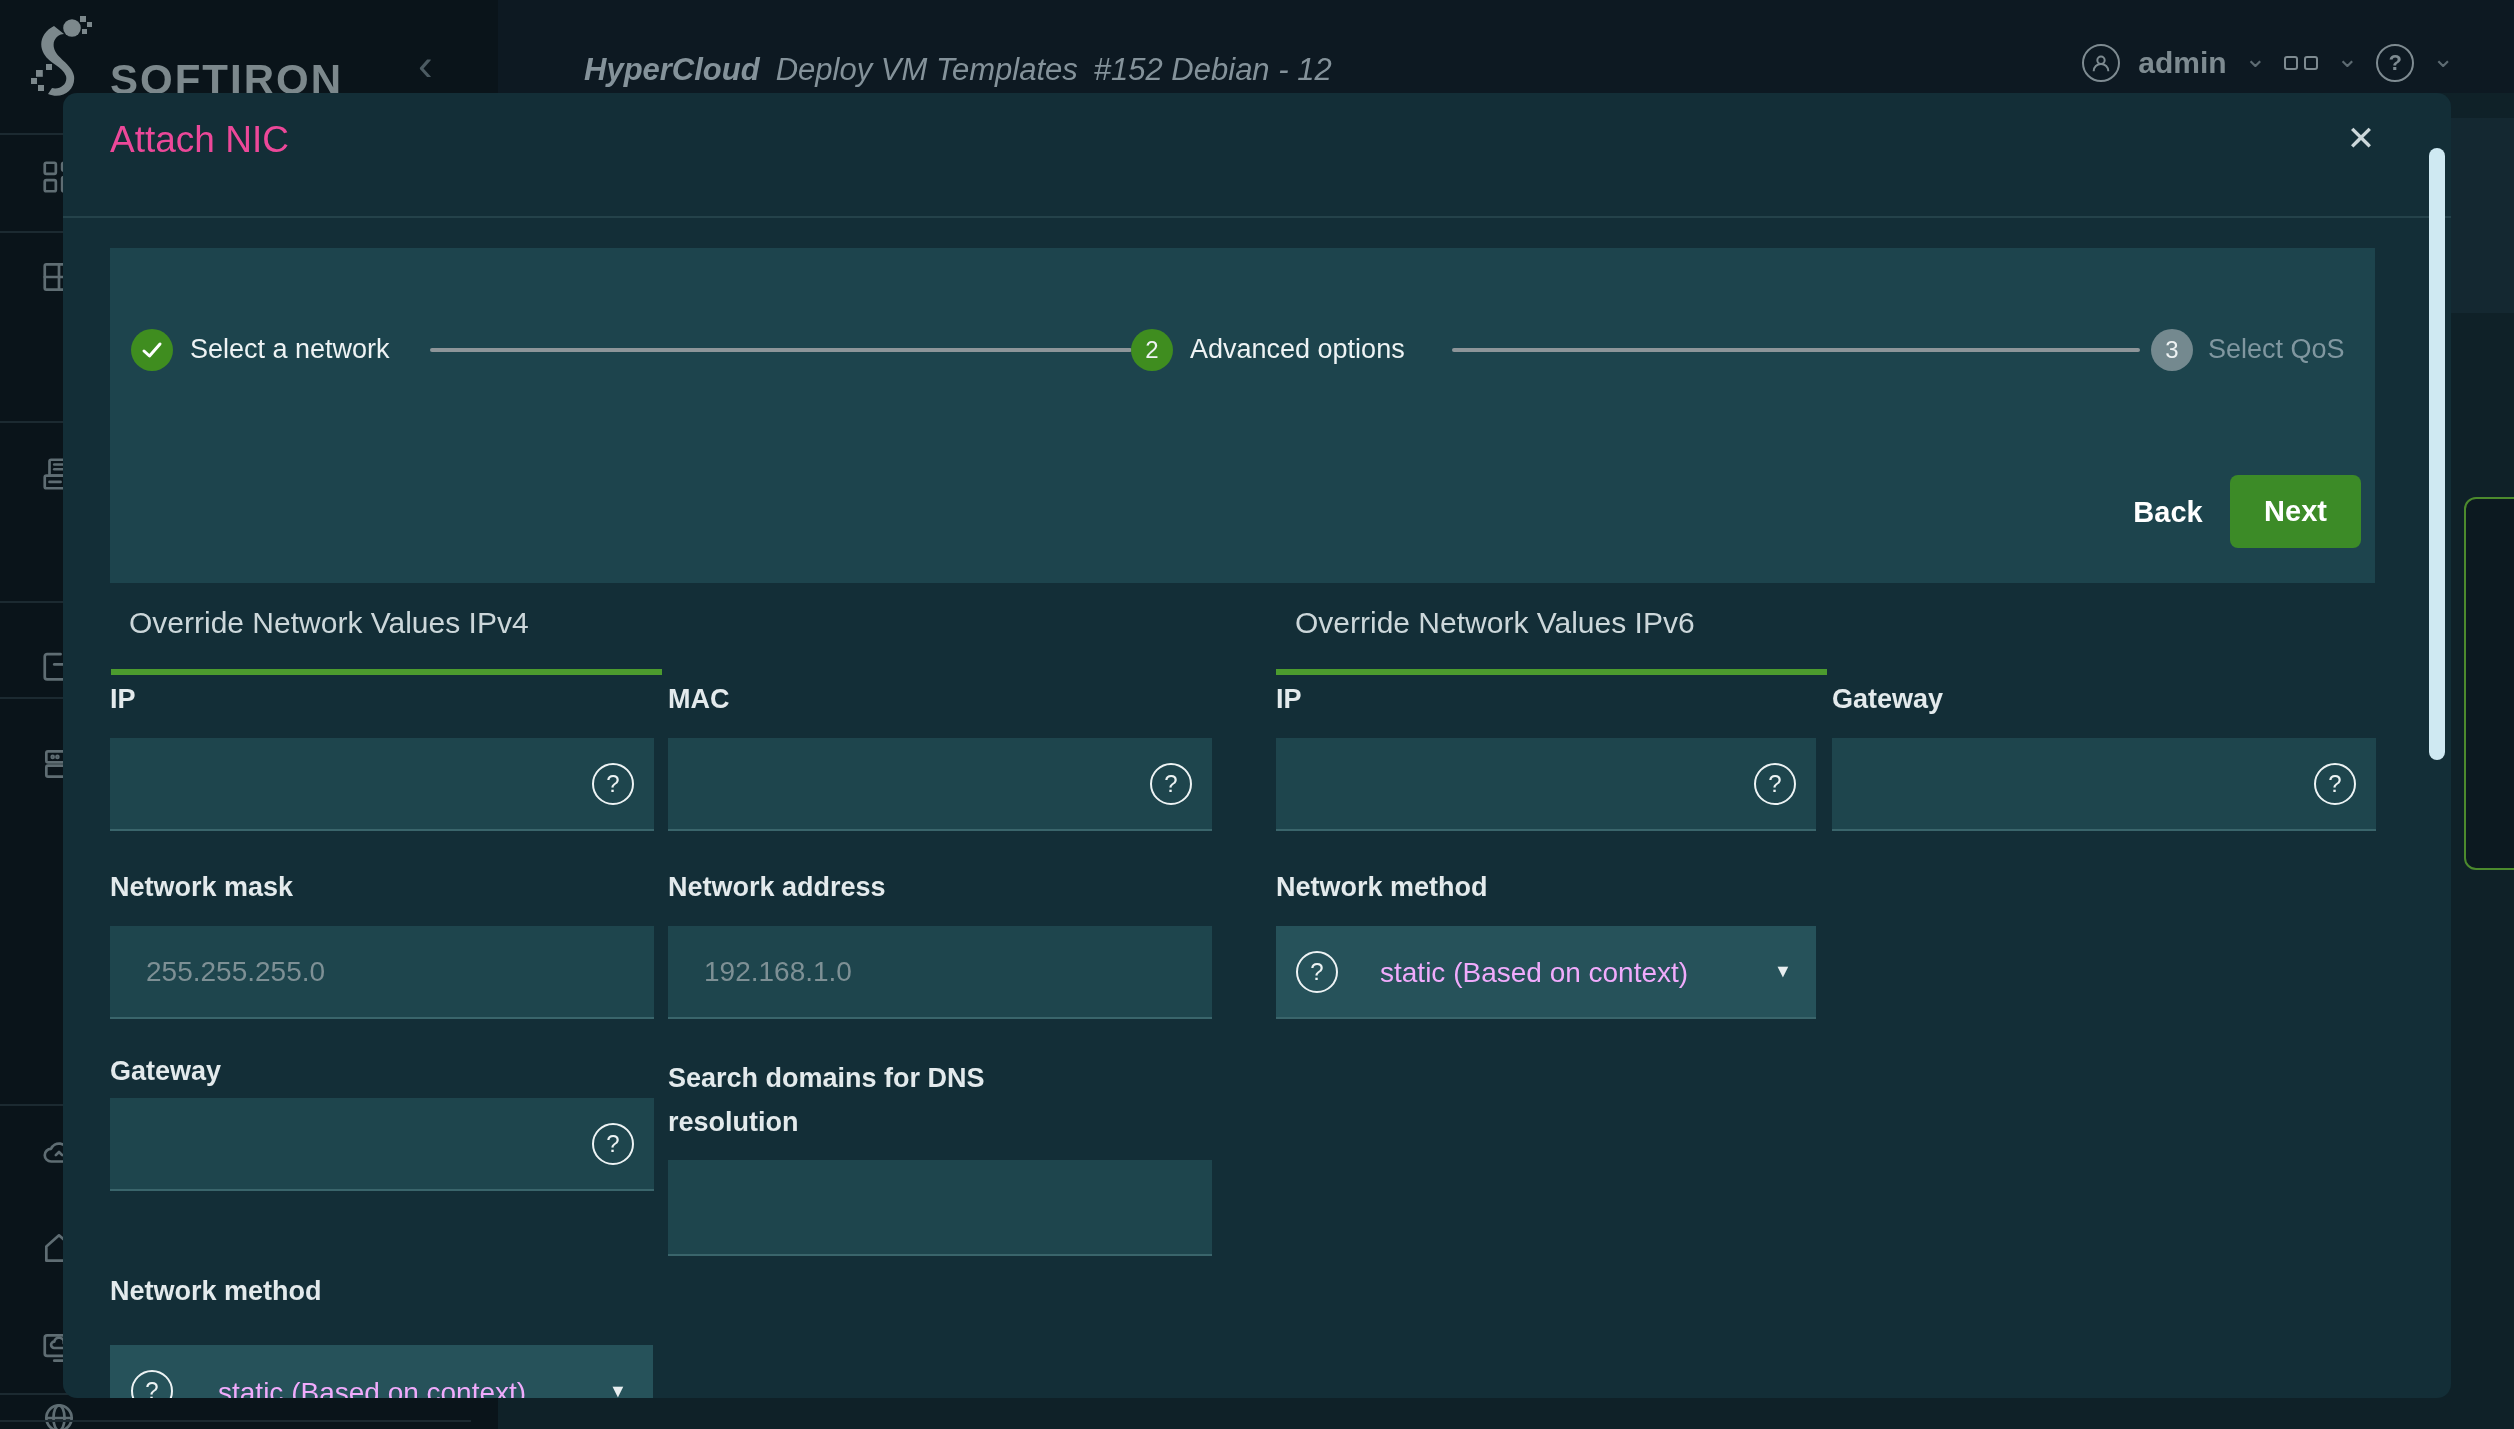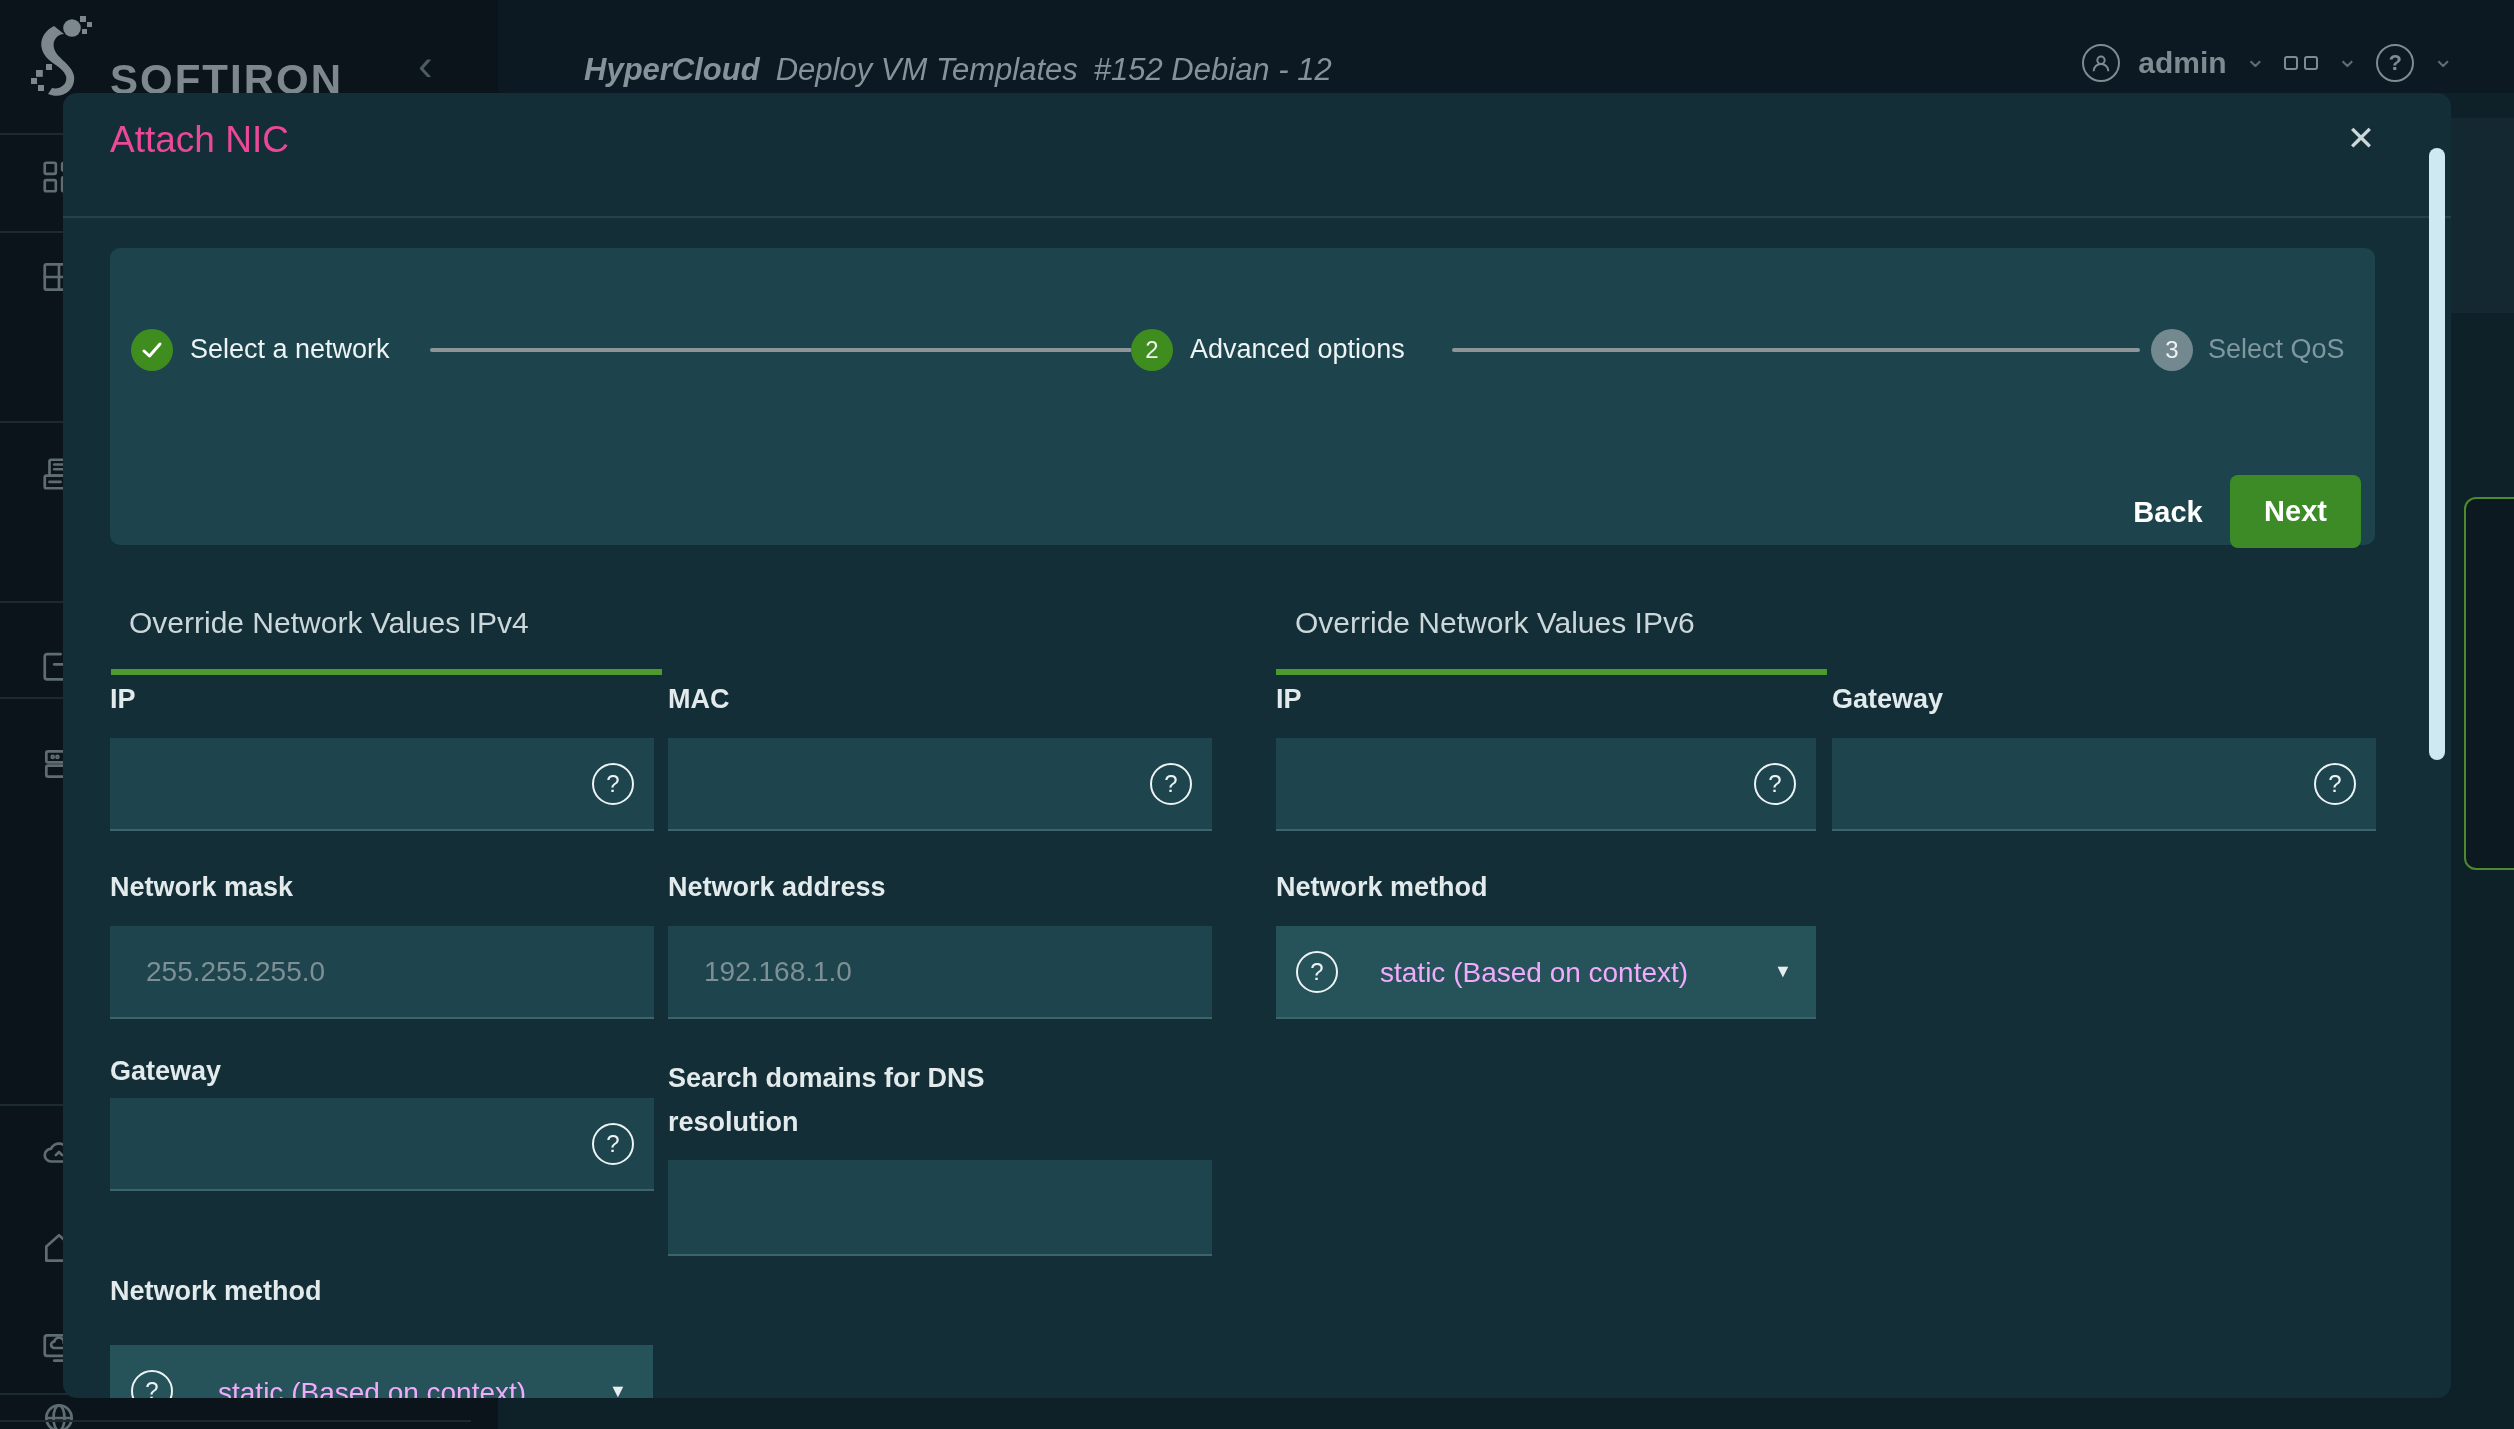--- a/index.html
+++ b/index.html
@@ -35,21 +35,21 @@
   
   .modal { position:absolute; left:63px; top:93px; width:2388px; height:1305px; background:#132e37;
            border-radius:14px; z-index:10; overflow:hidden; }
   .modal-title { position:absolute; left:47px; top:26px; font-size:37px; font-weight:normal; color:#ec4899;text-align:center; }
   .modal-close { position:absolute; left:2275px; top:22px; width:46px; height:46px; font-size:34px; color:#ccd7da;
                  display:flex; align-items:center; justify-content:center; cursor:pointer; }
   .modal-divider { position:absolute; left:0; top:123px; width:2388px; height:2px; background:#24424a; }
   .scroll-thumb { position:absolute; left:2366px; top:55px; width:16px; height:612px; background:#cfe9f2; border-radius:8px; }
 
   
-  .step-card { position:absolute; left:47px; top:155px; width:2265px; height:297px; background:#1d444d; border-radius:10px; }
+  .step-card { position:absolute; left:47px; top:155px; width:2265px; height:335px; background:#1d444d; border-radius:0; }
   .step-circle { position:absolute; top:81px; width:42px; height:42px; border-radius:50%;
                  display:flex; align-items:center; justify-content:center; font-size:24px; color:#eef2f3; }
   .step-green { background:#3f8d1f; }
   .step-gray { background:#74898f; }
   .step-label { position:absolute; top:86px; font-size:27px; color:#eef3f4; white-space:nowrap; }
   .step-label.dim { color:#8097a0; }
   .step-conn { position:absolute; top:100px; height:4px; background:#8d9599; border-radius:2px; }
   .back-btn { position:absolute; left:2018px; top:242px; width:80px; height:44px; font-size:29px; font-weight:bold;
               color:#ffffff; display:flex; align-items:center; justify-content:center; cursor:pointer; }
   .next-btn { position:absolute; left:2120px; top:227px; width:131px; height:73px; background:#3c8b27; border-radius:8px;

